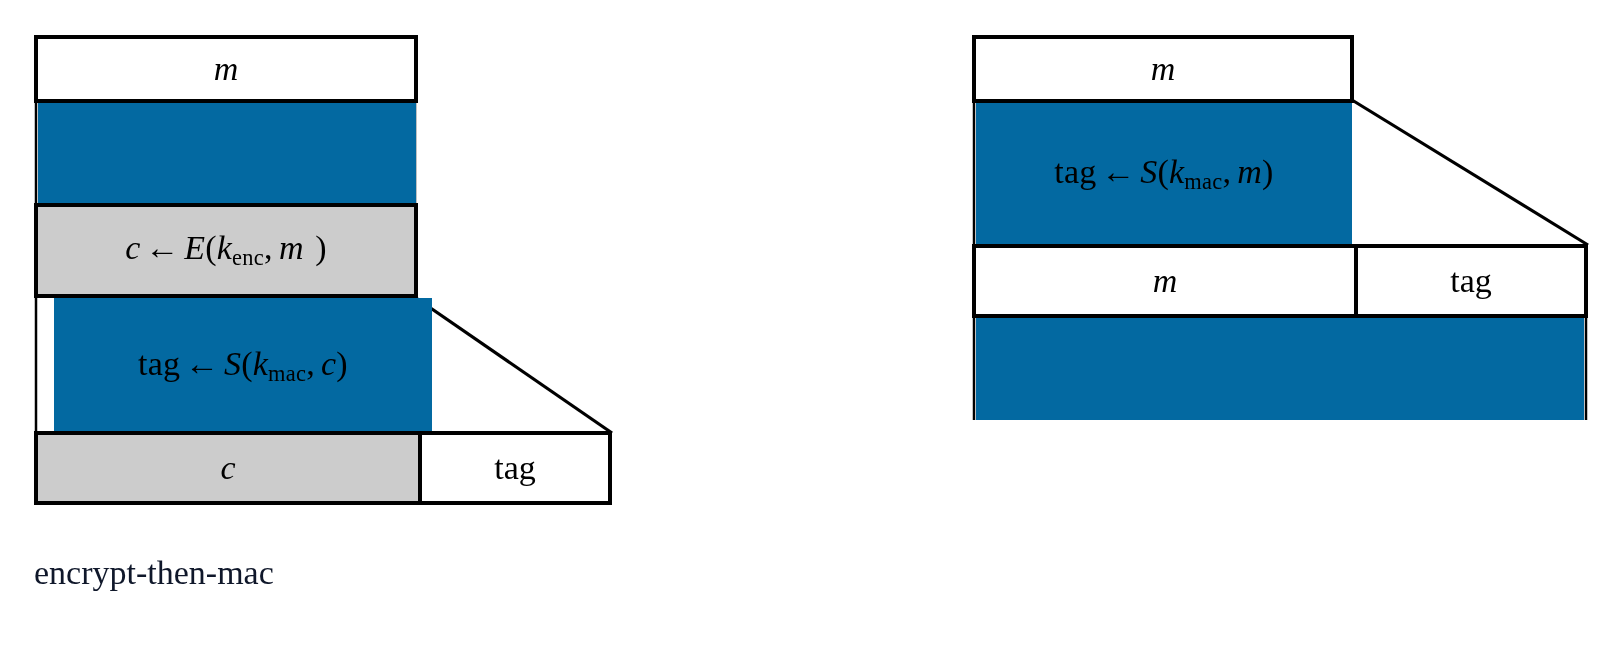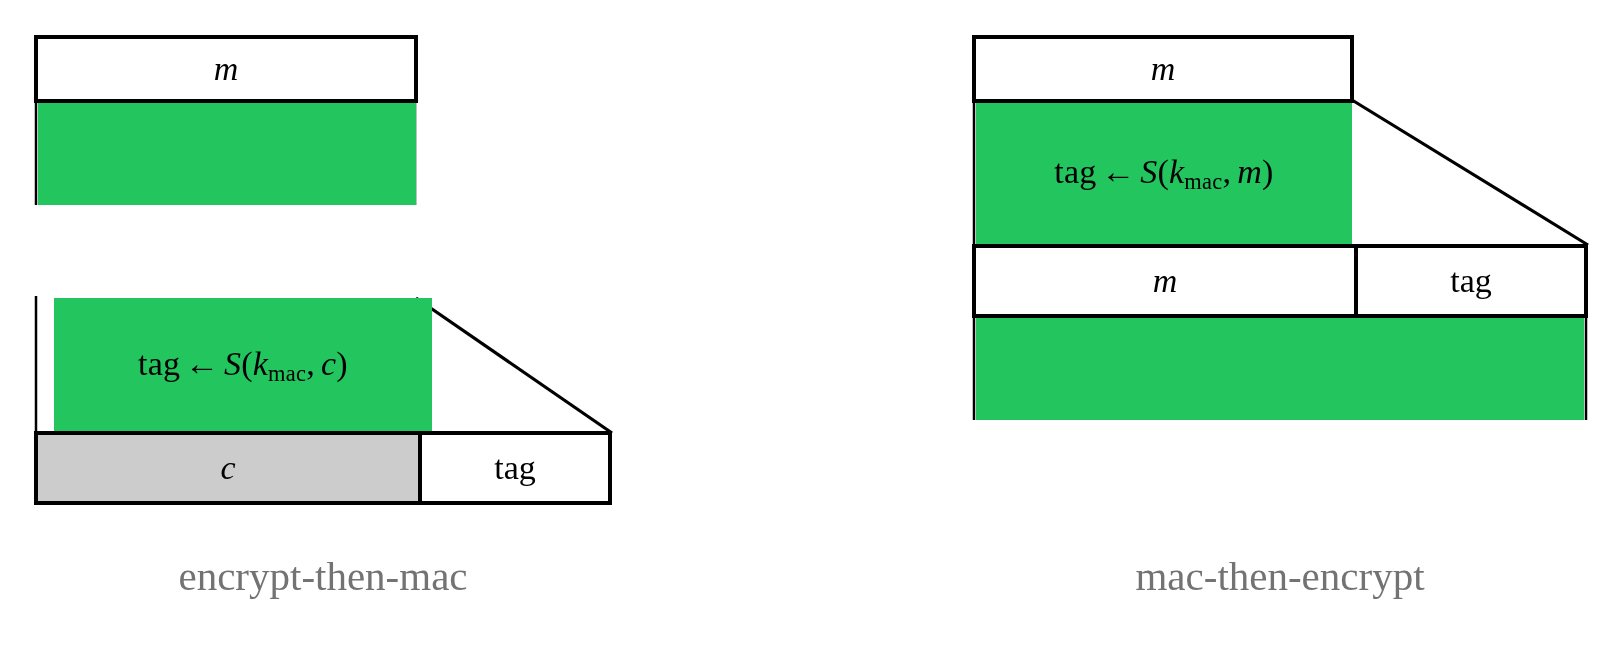--- a/index.html
+++ b/index.html
@@ -62,21 +62,21 @@
     background: #cccccc;
   }
   .cell.divider-left {
     border-left: 4px solid #000000;
   }
 
   
   .gap {
     position: absolute;
     box-sizing: border-box;
-    background: #22c55e;
+    background: #0369a1;
     display: flex;
     align-items: center;
     justify-content: center;
     z-index: 1;
   }
 
   
   .math {
     font-family: "Liberation Serif", "DejaVu Serif", serif;
     font-size: 34px;
@@ -119,25 +119,24 @@
     font-family: "Liberation Serif", "DejaVu Serif", serif;
     font-style: normal;
     font-size: 34px;
     line-height: 1;
   }
 
   
   .caption {
     position: absolute;
     font-family: "Liberation Serif", "DejaVu Serif", serif;
-    font-size: 41px;
-    line-height: 1;
-    text-align: center;
+    font-size: 34px;
+    line-height: 1;
     white-space: nowrap;
-    color: #737373;
+    color: #0f172a;
   }
 </style>
 </head>
 <body>
 
 <div class="diagram">
 
   <svg class="svg-layer" viewBox="0 0 1614 648" width="1614" height="648">
 
     <line x1="36" y1="99" x2="36" y2="205" stroke="#000000" stroke-width="2.5"></line>
@@ -152,20 +151,25 @@
 
     <line x1="1352" y1="100" x2="1588" y2="245" stroke="#000000" stroke-width="3.2"></line>
   </svg>
 
   <div class="box" style="left:34px; top:35px; width:384px; height:68px;">
     <span class="sym">m</span>
   </div>
 
   <div class="gap" style="left:38px; top:101px; width:378px; height:104px;"></div>
 
+  <div class="box shaded" style="left:34px; top:203px; width:384px; height:95px;">
+    <span class="math">
+      <span class="it">c</span><span class="arrow">←</span><span class="it">E</span><span class="up">(</span><span class="it">k</span><span class="sub">enc</span><span class="up">,</span><span class="thin"></span><span class="it">m</span><span class="wide"></span><span class="up">)</span>
+    </span>
+  </div>
 
   <div class="gap" style="left:38px; top:298px; width:378px; height:136px;margin-left:16px;">
     <span class="math">
       <span class="up">tag</span><span class="arrow">←</span><span class="it">S</span><span class="up">(</span><span class="it">k</span><span class="sub">mac</span><span class="up">,</span><span class="thin"></span><span class="it">c</span><span class="up">)</span>
     </span>
   </div>
 
   <div class="box split" style="left:34px; top:431px; width:578px; height:74px;">
     <div class="cell shaded" style="width:380px;">
       <span class="sym">c</span>
@@ -192,15 +196,14 @@
       <span class="sym">m</span>
     </div>
     <div class="cell divider-left" style="width:230px;">
       <span class="sym-up">tag</span>
     </div>
   </div>
 
   <div class="gap" style="left:976px; top:316px; width:608px; height:104px;"></div>
 
 
-  <div class="caption" style="left:972px; top:556px; width:616px;">mac-then-encrypt</div>
 
 </div>
 
 </body></html>

